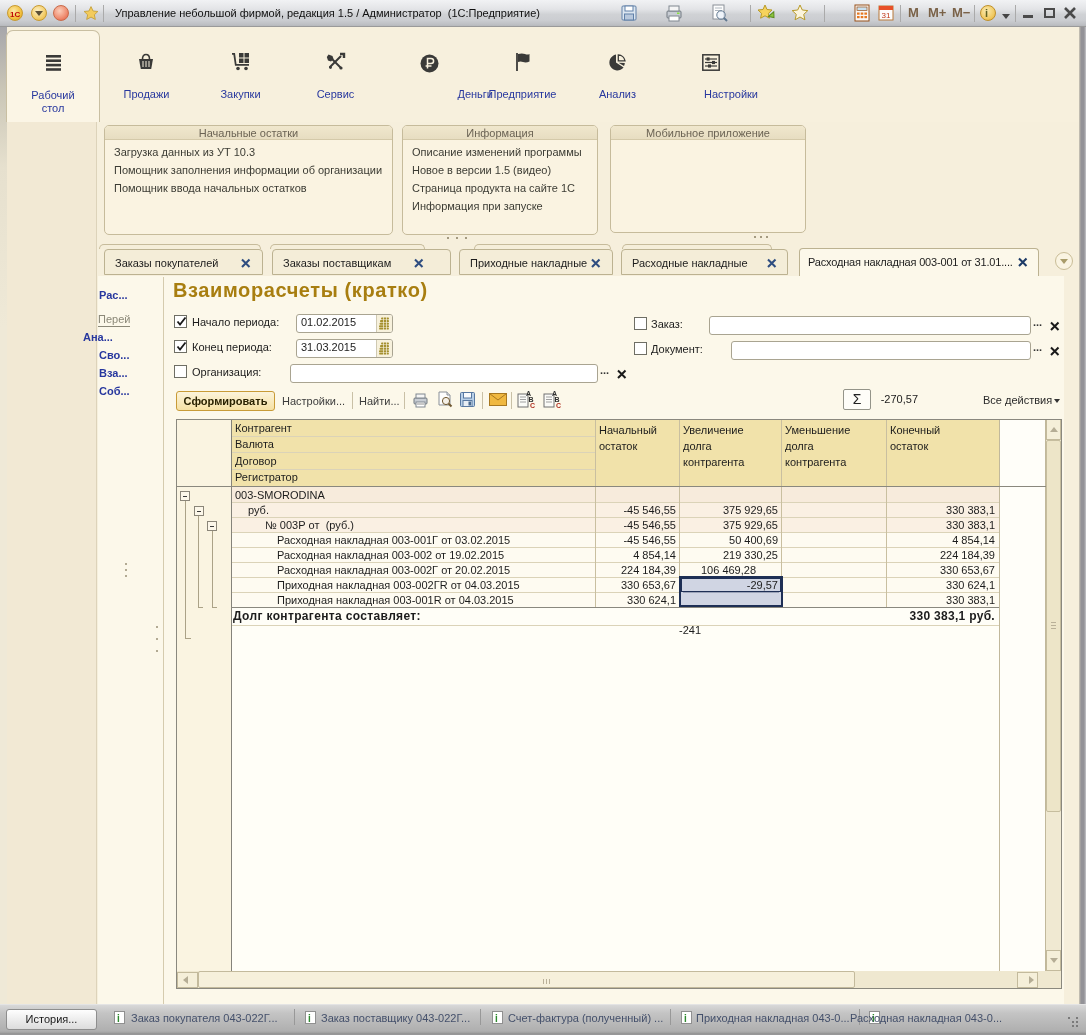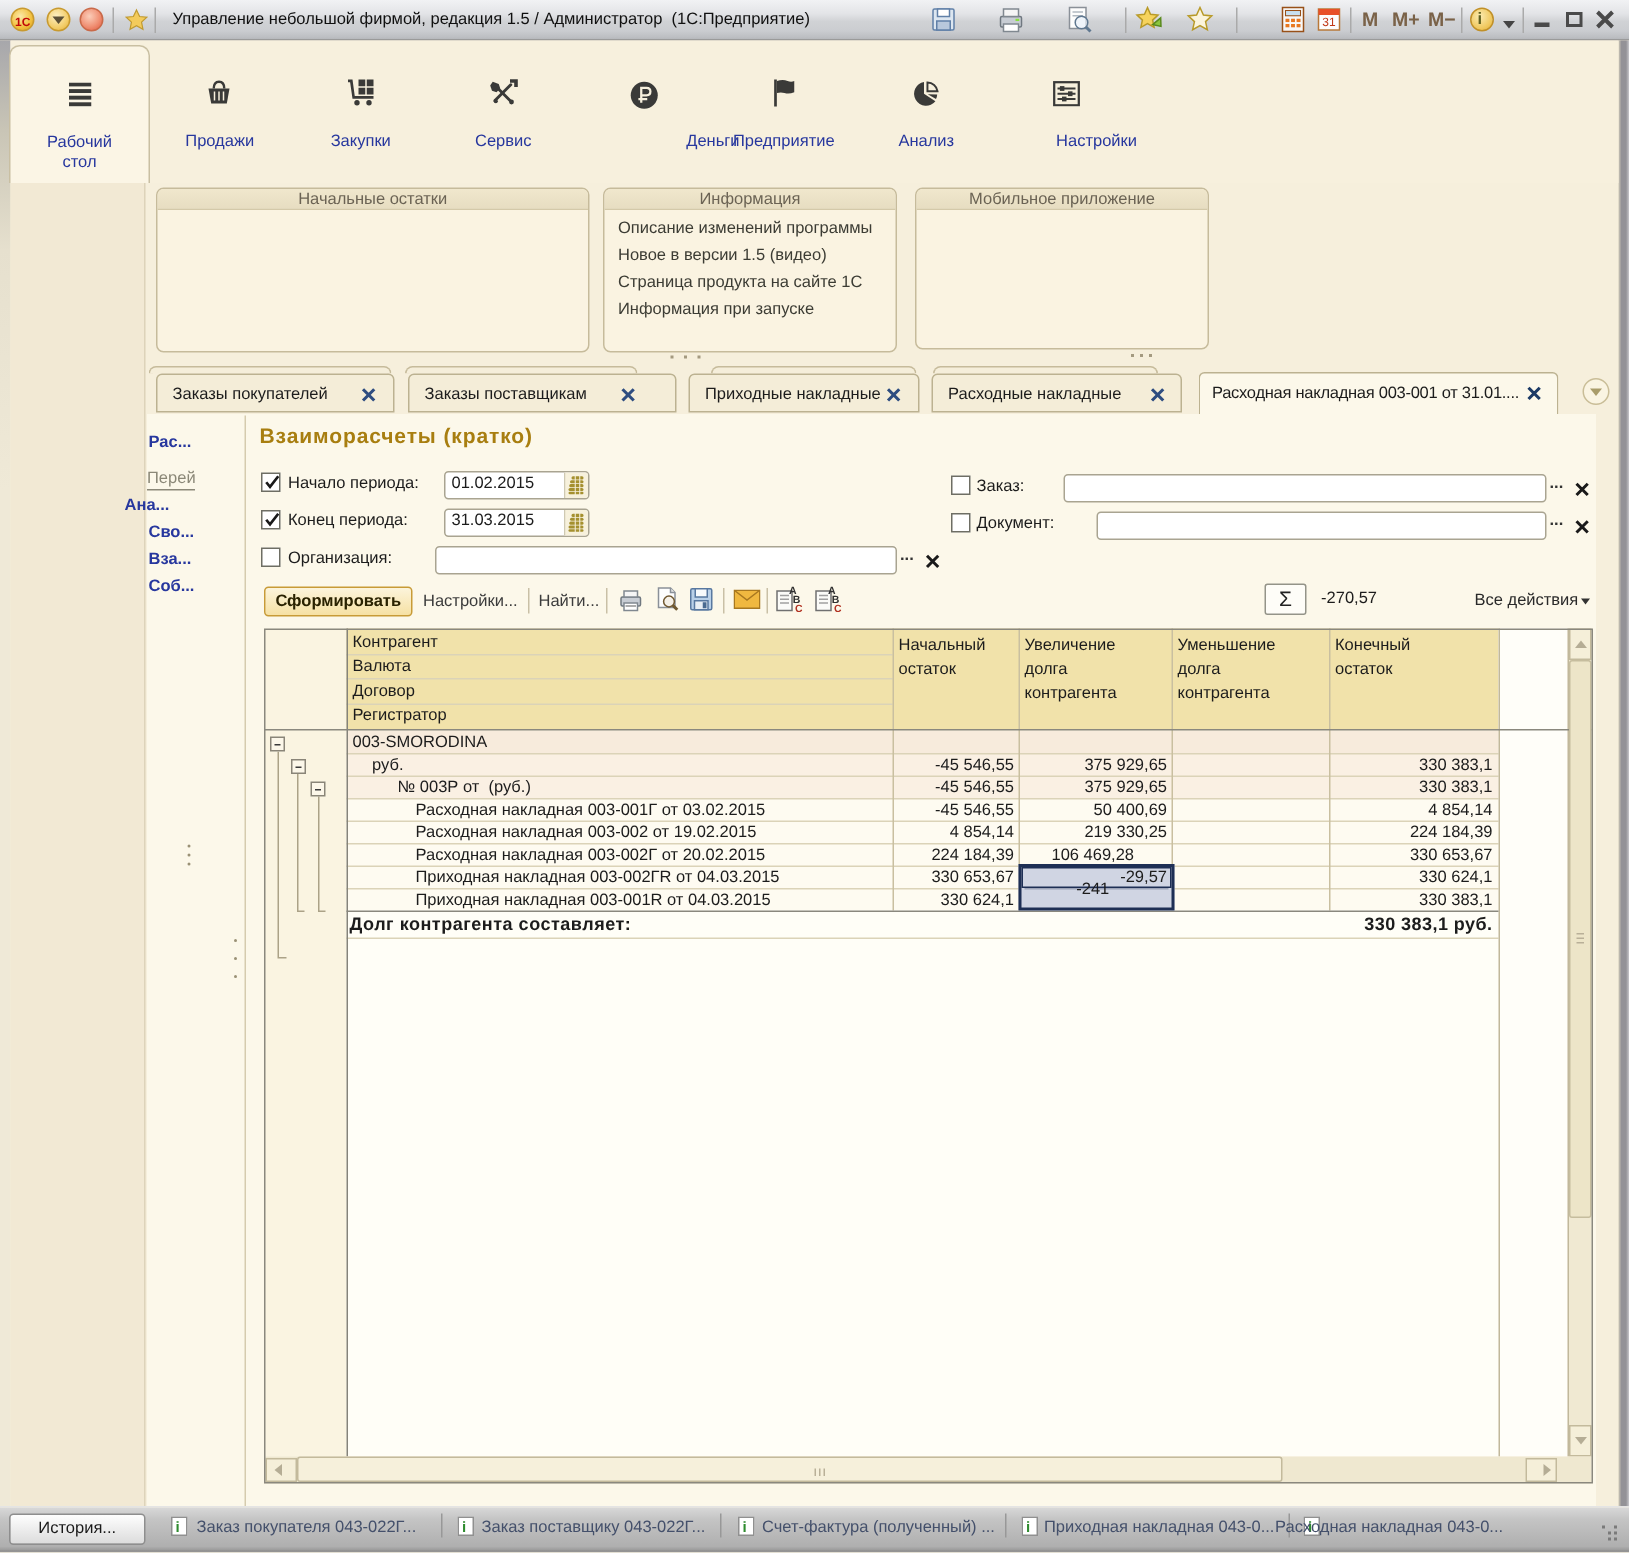--- a/index.html
+++ b/index.html
@@ -161,20 +161,21 @@
       <rect x="4.6" y="3.4" width="3" height="3.2"></rect>
       <rect x="10" y="6.9" width="3" height="3.2"></rect>
       <rect x="6" y="10.4" width="3" height="3.2"></rect>
     </g>
   </svg>
 <div class="t navy" style="left:663px;top:88px;width:95px;text-align:right;font-weight:normal">Настройки</div>
 
 <div class="a" style="left:7px;top:122px;width:90px;height:882px;background:#F2E9D4;border-right:1px solid #DDD3BA"></div>
 <div class="a" style="left:104px;top:125px;width:289px;height:110px;background:#FAF3E1;border:1px solid #C6BB9B;border-radius:5px;overflow:hidden">
  <div style="height:14px;background:linear-gradient(180deg,#F0E7CD,#E7DDC1);border-bottom:1px solid #D4C9A9;text-align:center;font-size:11px;color:#6b6354;line-height:14px">Начальные остатки</div>
+ <div style="padding:3px 0 0 9px;line-height:18px;font-size:11px;color:#3c3c34">Загрузка данных из УТ 10.3<br>Помощник заполнения информации об организации<br>Помощник ввода начальных остатков</div>
 </div>
 <div class="a" style="left:402px;top:125px;width:196px;height:110px;background:#FAF3E1;border:1px solid #C6BB9B;border-radius:5px;overflow:hidden">
  <div style="height:14px;background:linear-gradient(180deg,#F0E7CD,#E7DDC1);border-bottom:1px solid #D4C9A9;text-align:center;font-size:11px;color:#6b6354;line-height:14px">Информация</div>
  <div style="padding:3px 0 0 9px;line-height:18px;font-size:11px;color:#3c3c34">Описание изменений программы<br>Новое в версии 1.5 (видео)<br>Страница продукта на сайте 1С<br>Информация при запуске</div>
 </div>
 <div class="a" style="left:610px;top:125px;width:196px;height:108px;background:#FAF3E1;border:1px solid #C6BB9B;border-radius:5px;overflow:hidden">
  <div style="height:14px;background:linear-gradient(180deg,#F0E7CD,#E7DDC1);border-bottom:1px solid #D4C9A9;text-align:center;font-size:11px;color:#6b6354;line-height:14px">Мобильное приложение</div>
 </div>
 
 <div class="a" style="left:447px;top:237px;width:2px;height:2px;background:#A49A80;box-shadow:9px 0 0 #A49A80,18px 0 0 #A49A80"></div>
@@ -218,21 +219,21 @@
 <div class="t navy" style="left:99px;top:289px">Рас...</div>
 <div class="t" style="left:98px;top:313px;color:#8b8878;border-bottom:1px solid #8b8878">Перей</div>
 <div class="t navy" style="left:83px;top:331px">Ана...</div>
 <div class="t navy" style="left:99px;top:349px">Сво...</div>
 <div class="t navy" style="left:99px;top:367px">Вза...</div>
 <div class="t navy" style="left:99px;top:385px">Соб...</div>
 <div class="a" style="left:163px;top:277px;width:1px;height:727px;background:#D5CBAE"></div>
 <div class="a" style="left:156px;top:626px;width:2px;height:2px;background:#9a9176;border-radius:1px;box-shadow:0 12px 0 #9a9176,0 24px 0 #9a9176"></div>
 <div class="a" style="left:125px;top:563px;width:2px;height:2px;background:#9a9176;border-radius:1px;box-shadow:0 6px 0 #9a9176,0 12px 0 #9a9176"></div>
 
-<div class="t" style="left:173px;top:284px;font-size:14px;letter-spacing:0.6px;font-weight:bold;color:#A87E10">Взаиморасчеты (кратко)</div>
+<div class="t" style="left:173px;top:284px;font-size:20px;letter-spacing:0.6px;font-weight:bold;color:#A87E10">Взаиморасчеты (кратко)</div>
 
 <div class="cb" style="left:174px;top:315px"></div>
 <svg class="a" style="left:176px;top:316px" width="11" height="11" viewBox="0 0 11 11">
     <path d="M1.5 5.5 L4 8.5 L9.5 1.5" fill="none" stroke="#1a1a1a" stroke-width="1.8"></path>
   </svg>
 <div class="t" style="left:192px;top:316px">Начало периода:</div>
 <div class="inp" style="left:296px;top:314px;width:97px;height:19px"></div>
 <div class="a" style="left:376px;top:315px;width:16px;height:17px;background:#F7F1DC;border-left:1px solid #CFC9B2;border-radius:0 2px 2px 0"></div>
 <div class="t" style="left:301px;top:316px">01.02.2015</div>
 <svg class="a" style="left:378px;top:317px" width="13" height="13" viewBox="0 0 13 13">
@@ -423,21 +424,21 @@
 <div class="t" style="left:886px;top:534px;width:109px;text-align:right">4 854,14</div>
 <div class="t" style="left:886px;top:549px;width:109px;text-align:right">224 184,39</div>
 <div class="t" style="left:886px;top:564px;width:109px;text-align:right">330 653,67</div>
 <div class="t" style="left:886px;top:579px;width:109px;text-align:right">330 624,1</div>
 <div class="t" style="left:886px;top:594px;width:109px;text-align:right">330 383,1</div>
 
 <div class="a" style="left:679px;top:576px;width:104px;height:31px;background:#D0D5E3;border:2px solid #1E2F55"></div>
 <div class="a" style="left:681px;top:578px;width:100px;height:14px;border:1px solid #1E2F55"></div>
 <div class="hl" style="left:683px;top:592px;width:96px;background:#9BA3B8"></div>
 <div class="t" style="left:679px;top:579px;width:99px;text-align:right">-29,57</div>
-<div class="t" style="left:679px;top:587px;width:99px;text-align:center">-241</div>
+<div class="t" style="left:679px;top:624px;width:99px;text-align:left">-241</div>
 
 <div class="t" style="left:233px;top:610px;font-weight:bold;font-size:12px;letter-spacing:0.35px">Долг контрагента составляет:</div>
 <div class="t" style="left:850px;top:610px;width:145px;text-align:right;font-weight:bold;font-size:12px;letter-spacing:0.3px">330 383,1 руб.</div>
 
 <div class="a" style="left:1046px;top:419px;width:15px;height:552px;background:#F0E9D2"></div>
 <div class="a" style="left:1046px;top:419px;width:15px;height:21px;background:#F5EFD9;border:1px solid #C3BA9C"></div>
 <div class="a" style="left:1050px;top:427px;width:0;height:0;border-left:4px solid transparent;border-right:4px solid transparent;border-bottom:5px solid #B5AD95"></div>
 <div class="a" style="left:1046px;top:440px;width:15px;height:372px;background:#EDE5C8;border:1px solid #C6BD9E;border-radius:2px"></div>
 <div class="a" style="left:1051px;top:622px;width:5px;height:1px;background:#B9B098;box-shadow:0 3px 0 #B9B098,0 6px 0 #B9B098"></div>
 <div class="a" style="left:1046px;top:950px;width:15px;height:21px;background:#F5EFD9;border:1px solid #C3BA9C"></div>

